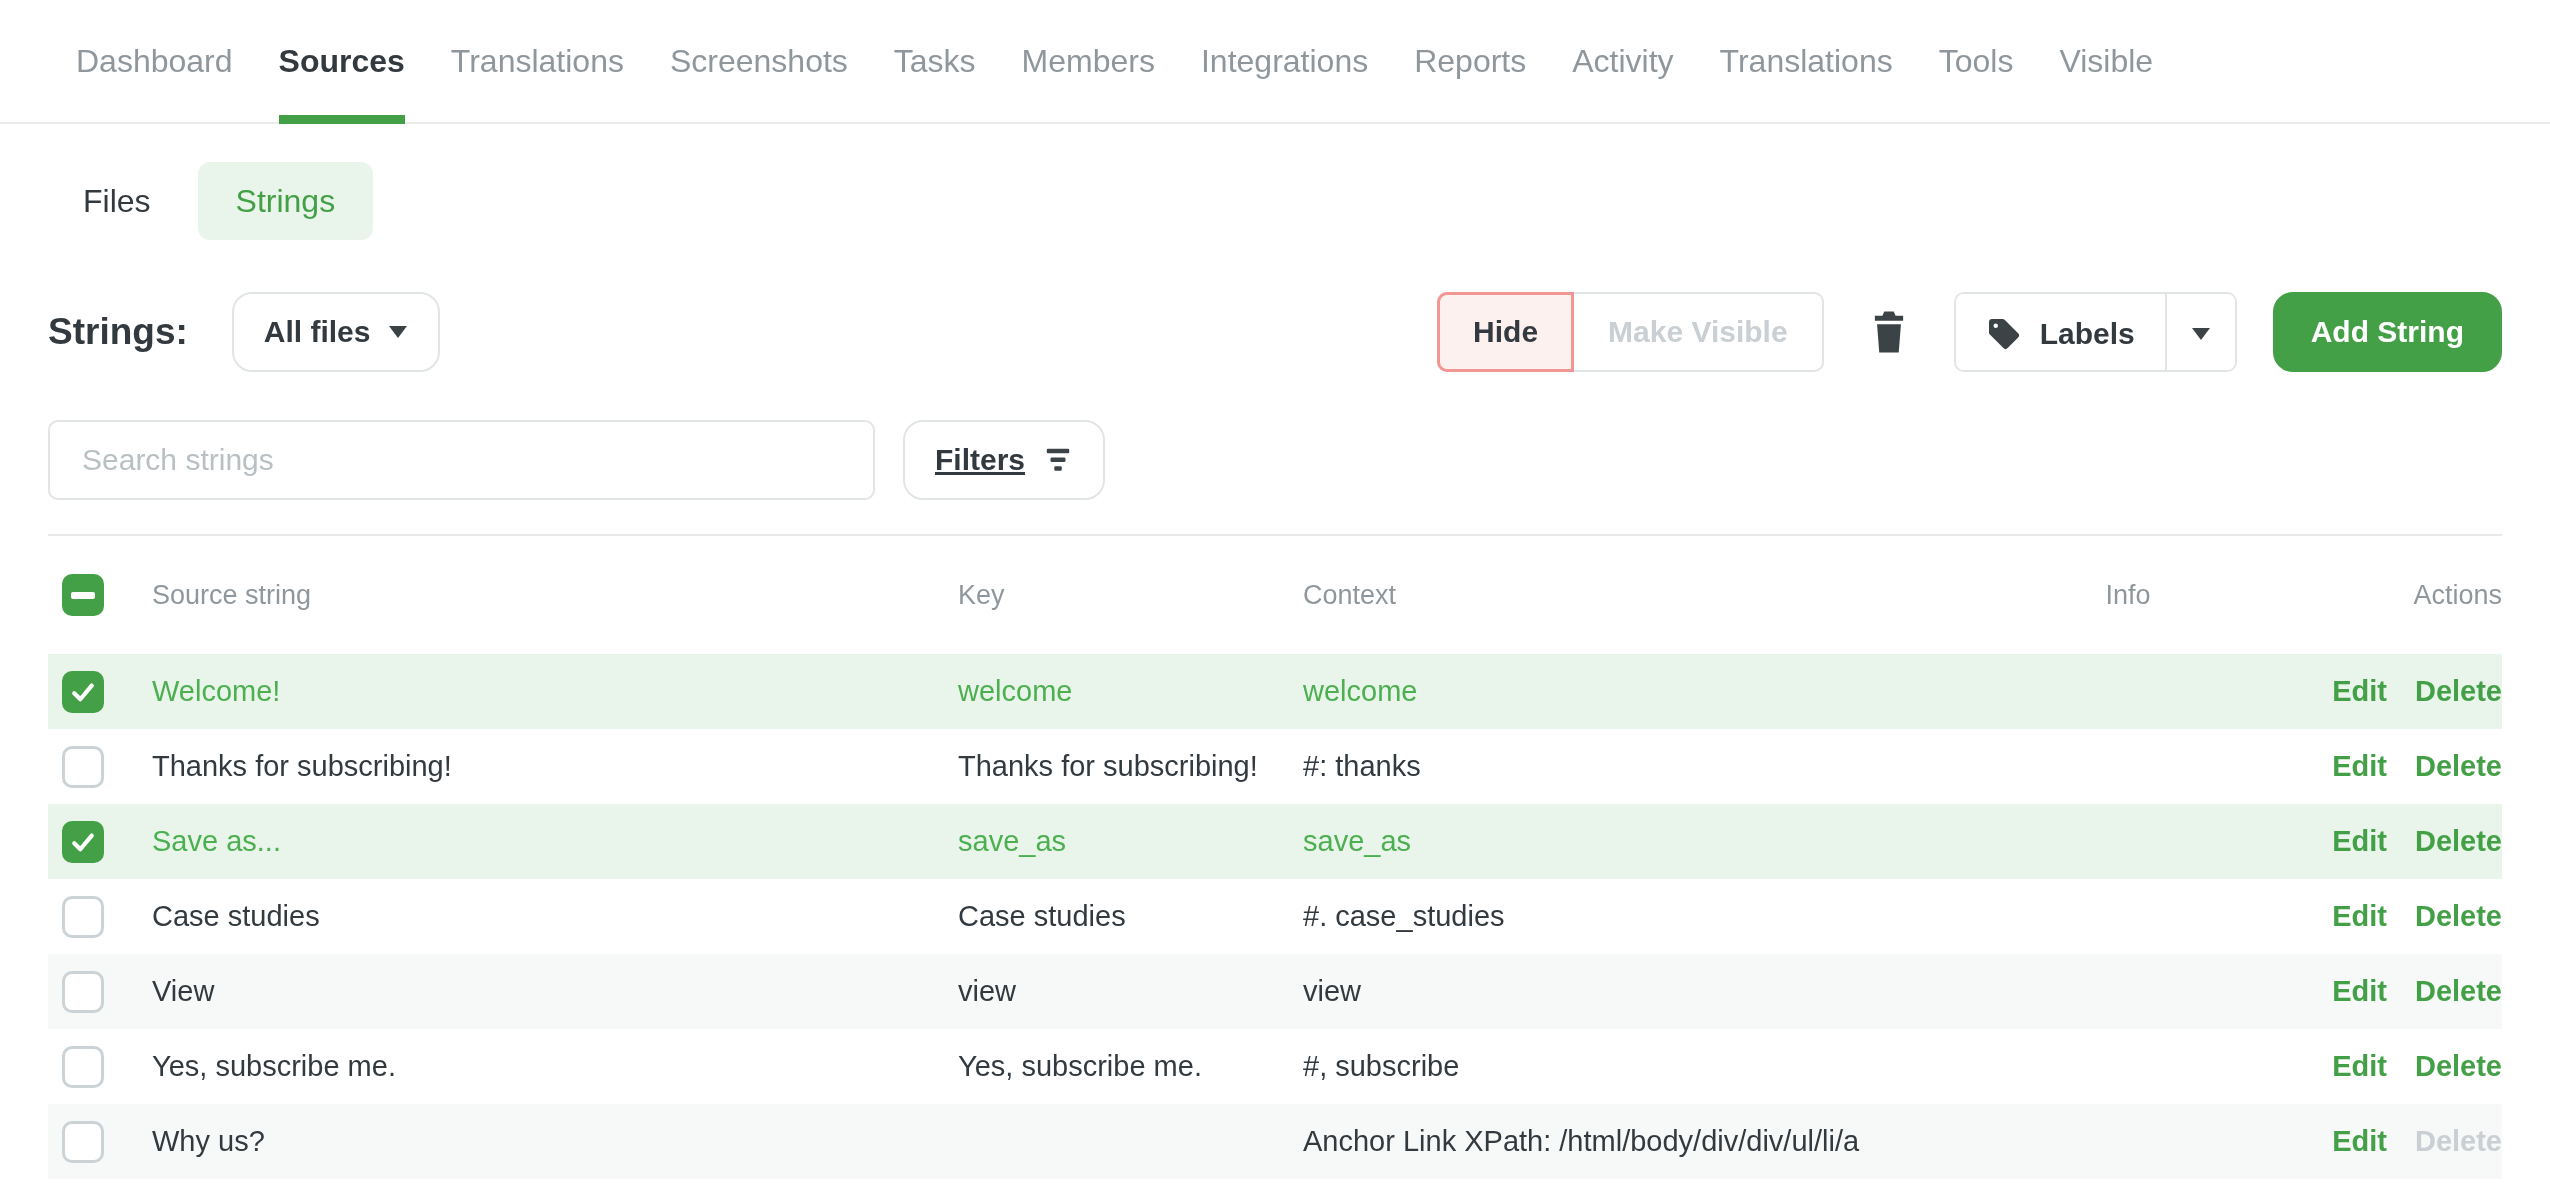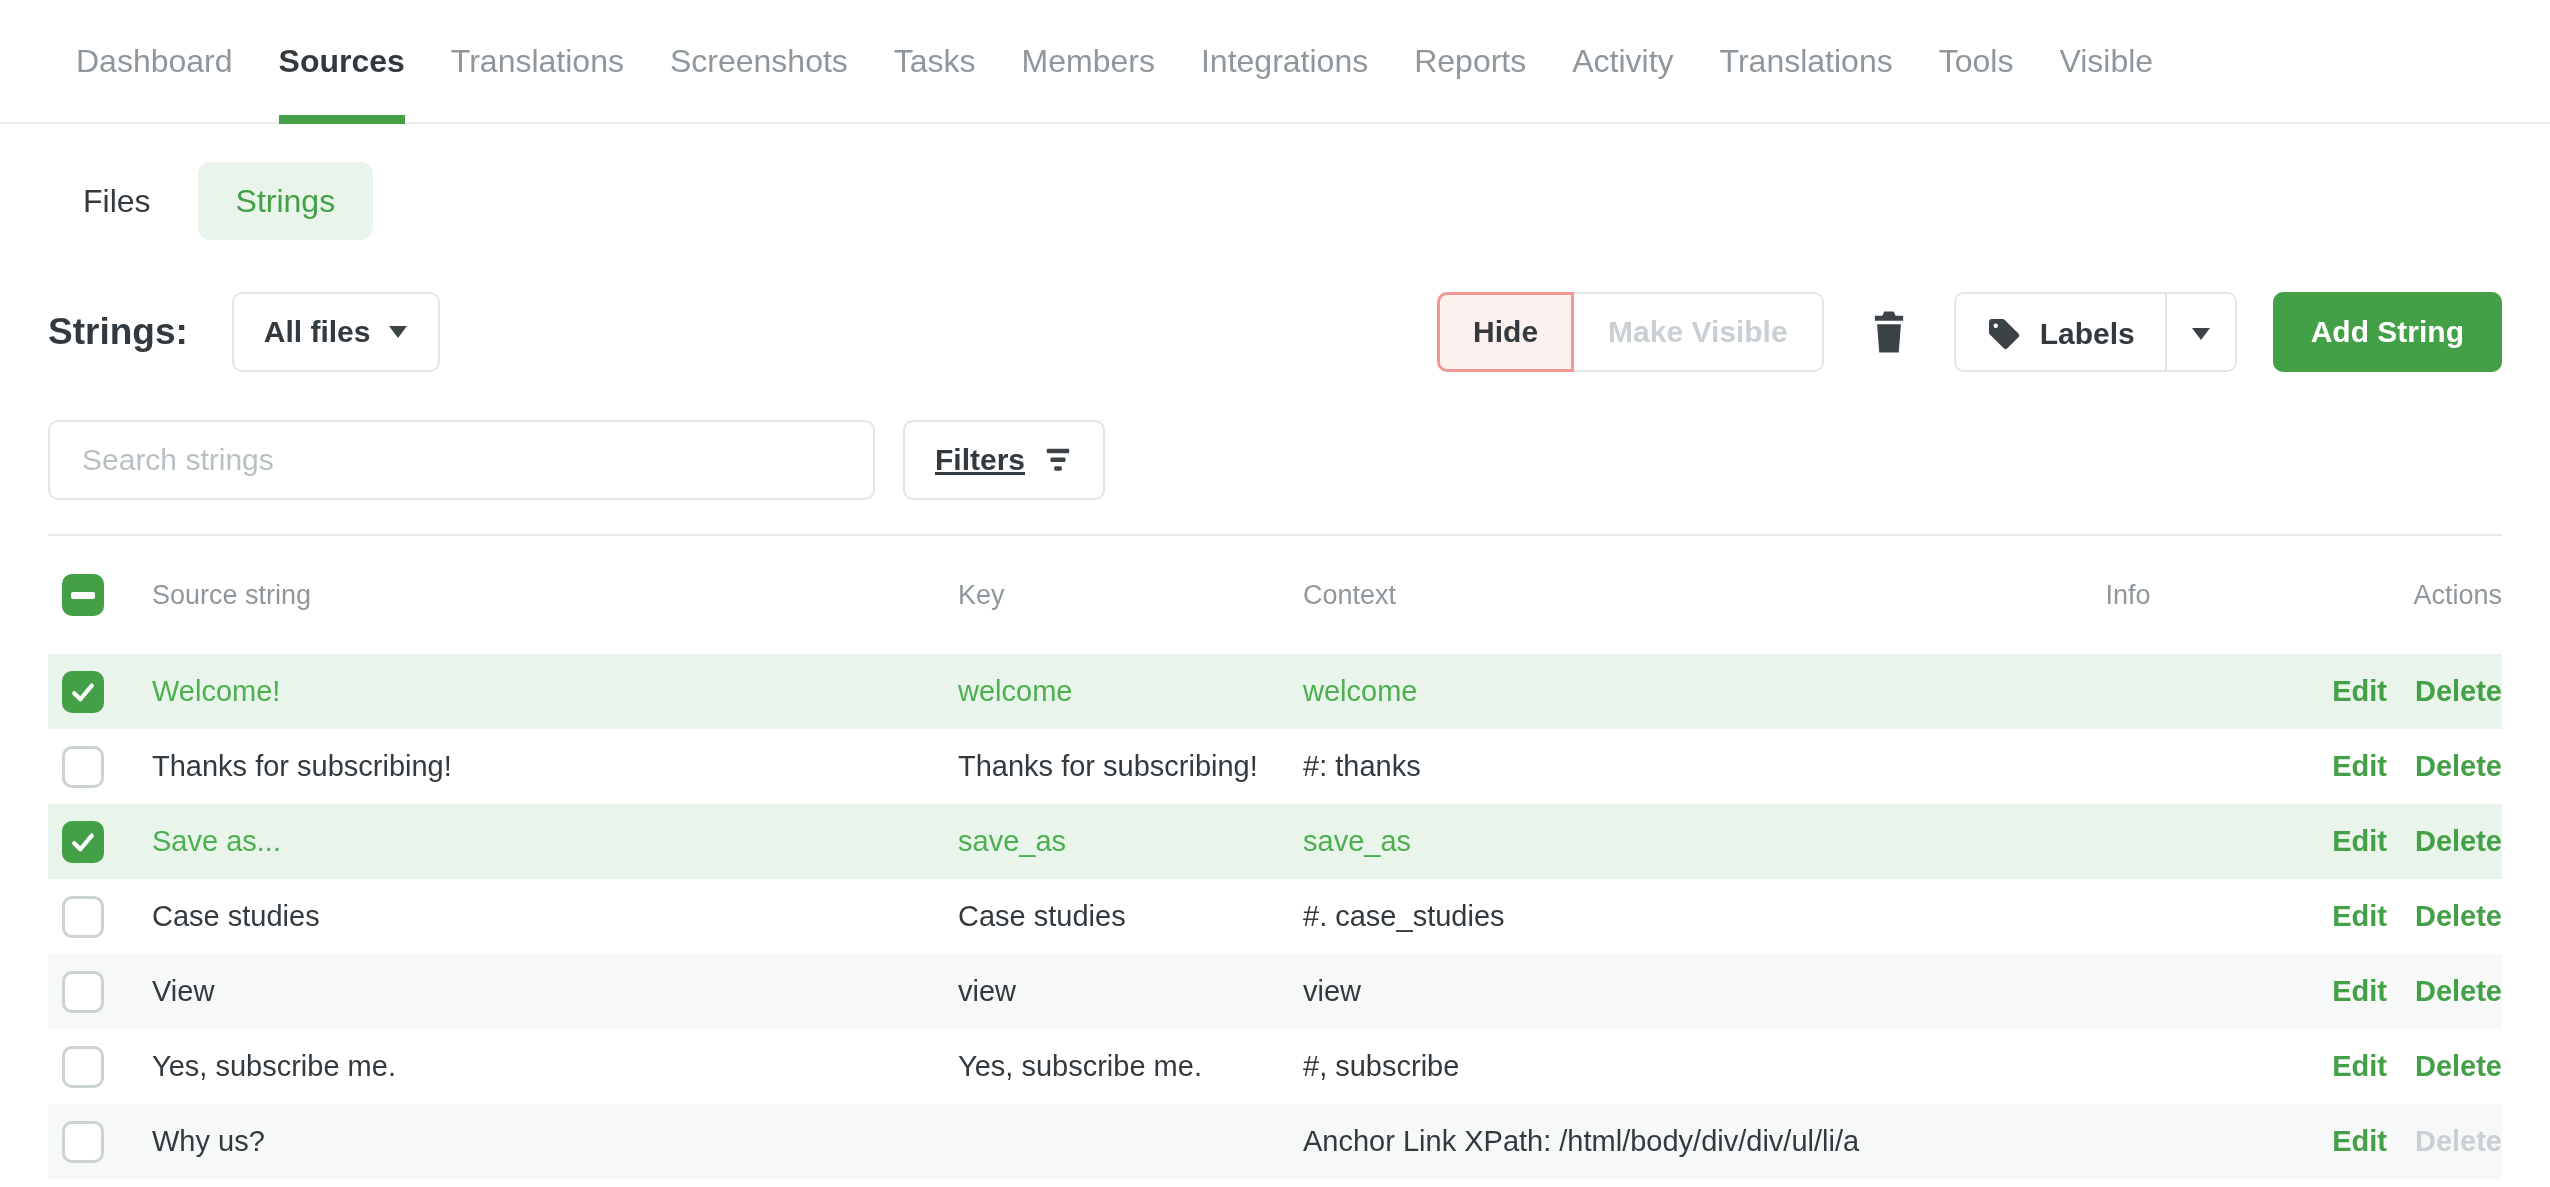--- a/index.html
+++ b/index.html
@@ -16,21 +16,21 @@
 
   
   .subtabs { margin:38px 0 0 48px; display:flex; align-items:center; height:78px; }
   .tab { font-size:32px; cursor:pointer; }
   .tab-files { margin-left:35px; color:var(--dark); }
   .tab-strings { margin-left:47px; height:78px; display:flex; align-items:center; padding:0 38px; border-radius:12px; background:var(--row-selected); color:var(--accent); }
 
   
   .toolbar { margin:52px 48px 0 48px; height:80px; display:flex; align-items:center; }
   .heading { font-size:37px; font-weight:700; color:var(--dark); }
-  .btn { display:flex; align-items:center; justify-content:center; height:80px; background:#fff; border:2px solid var(--border); border-radius:10px; font-family:inherit; font-size:30px; font-weight:600; color:var(--dark); cursor:pointer; }
+  .btn { display:flex; align-items:center; justify-content:center; height:80px; background:#fff; border:2px solid var(--border); border-radius:20px; font-family:inherit; font-size:30px; font-weight:600; color:var(--dark); cursor:pointer; }
   .btn-allfiles { margin-left:44px; padding:0 30px; gap:18px; }
   .btn-group { display:flex; align-items:stretch; height:80px; }
   .btn-hide { border:3px solid var(--hide-border); background:var(--hide-bg); border-radius:10px 0 0 10px; padding:0 33px; z-index:2; }
   .btn-makevisible { border-left:none; border-radius:0 10px 10px 0; padding:0 34px; color:var(--disabled); cursor:default; }
   .icon-btn { margin:0 46px; background:none; border:none; cursor:pointer; display:flex; align-items:center; }
   .labels-group { border:2px solid var(--border); border-radius:10px; overflow:hidden; }
   .labels-main { border:none; border-right:2px solid var(--border); border-radius:0; padding:0 30px; gap:18px; }
   .labels-caret { border:none; border-radius:0; width:68px; }
   .btn-add { margin-left:36px; background:var(--accent); border-color:var(--accent); color:#fff; font-weight:700; padding:0 36px; }
 

